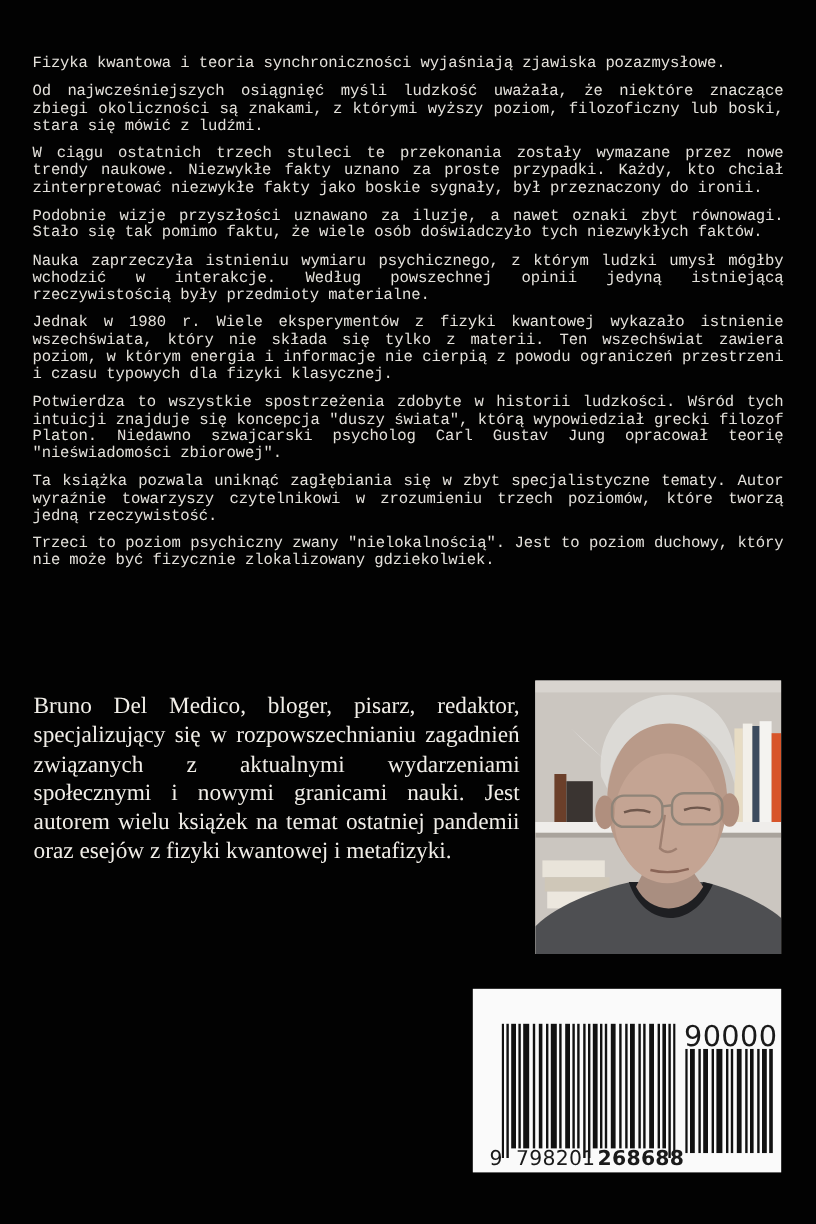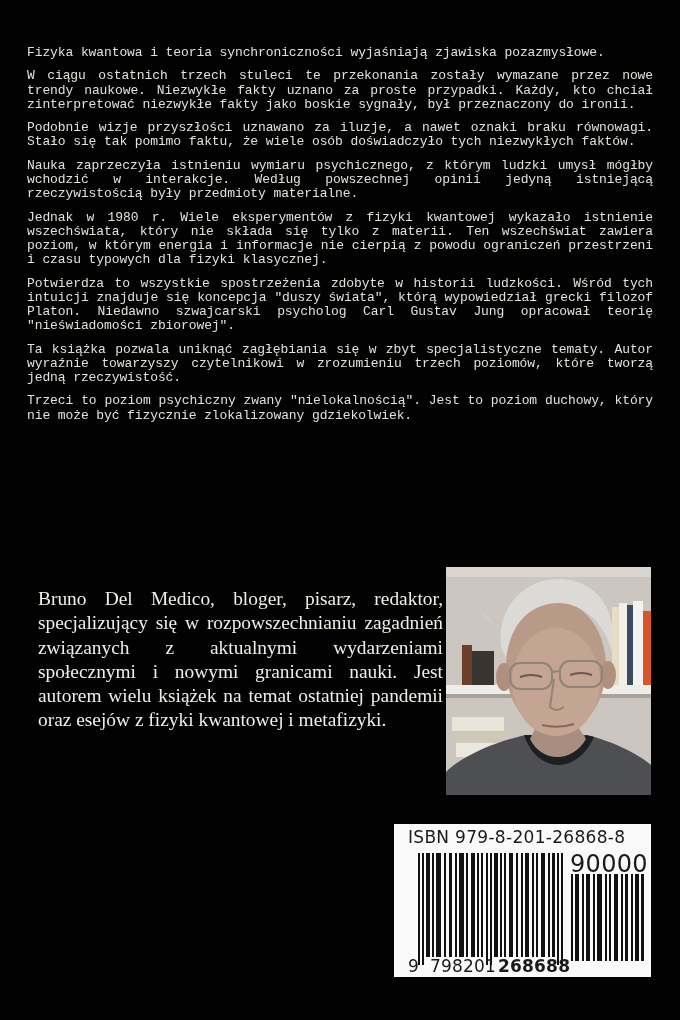--- a/index.html
+++ b/index.html
@@ -29,21 +29,21 @@
     .bio {
       position: absolute;
       left: 28px; top: 577px;
       width: 405px;
       font-family: "Liberation Serif", "DejaVu Serif", serif;
       font-size: 19.4px;
       line-height: 24.3px;
       color: #f1eee8;
       text-align: justify;
       text-align-last: left;
-      margin: 10px;
+      margin: 0;
     }
     .photo {
       position: absolute;
       left: 446px; top: 567px;
       width: 205px; height: 228px;
       overflow: hidden;
       background: linear-gradient(180deg, #d9d5d0 0%, #c9c4be 40%, #b9b3ac 100%);
     }
     .photo svg { display: block; }
 
@@ -103,22 +103,23 @@
       letter-spacing: 0.2px;
       color: #1a1a1a;
       font-weight: bold;
     }
   </style>
 </head>
 <body>
 
 <div class="blurb">
   <p>Fizyka kwantowa i teoria synchroniczności wyjaśniają zjawiska pozazmysłowe.</p>
+  <p>Od najwcześniejszych osiągnięć myśli ludzkość uważała, że niektóre znaczące zbiegi okoliczności są znakami, z którymi wyższy poziom, filozoficzny lub boski, stara się mówić z ludźmi.</p>
   <p>W ciągu ostatnich trzech stuleci te przekonania zostały wymazane przez nowe trendy naukowe. Niezwykłe fakty uznano za proste przypadki. Każdy, kto chciał zinterpretować niezwykłe fakty jako boskie sygnały, był przeznaczony do ironii.</p>
-  <p>Podobnie wizje przyszłości uznawano za iluzje, a nawet oznaki braku równowagi. Stało się tak pomimo faktu, że wiele osób doświadczyło tych niezwykłych faktów.</p>
+  <p>Podobnie wizje przyszłości uznawano za iluzje, a nawet oznaki zbyt równowagi. Stało się tak pomimo faktu, że wiele osób doświadczyło tych niezwykłych faktów.</p>
   <p>Nauka zaprzeczyła istnieniu wymiaru psychicznego, z którym ludzki umysł mógłby wchodzić w interakcje. Według powszechnej opinii jedyną istniejącą rzeczywistością były przedmioty materialne.</p>
   <p>Jednak w 1980 r. Wiele eksperymentów z fizyki kwantowej wykazało istnienie wszechświata, który nie składa się tylko z materii. Ten wszechświat zawiera poziom, w którym energia i informacje nie cierpią z powodu ograniczeń przestrzeni i czasu typowych dla fizyki klasycznej.</p>
   <p>Potwierdza to wszystkie spostrzeżenia zdobyte w historii ludzkości. Wśród tych intuicji znajduje się koncepcja "duszy świata", którą wypowiedział grecki filozof Platon. Niedawno szwajcarski psycholog Carl Gustav Jung opracował teorię "nieświadomości zbiorowej".</p>
   <p>Ta książka pozwala uniknąć zagłębiania się w zbyt specjalistyczne tematy. Autor wyraźnie towarzyszy czytelnikowi w zrozumieniu trzech poziomów, które tworzą jedną rzeczywistość.</p>
   <p>Trzeci to poziom psychiczny zwany "nielokalnością". Jest to poziom duchowy, który nie może być fizycznie zlokalizowany gdziekolwiek.</p>
 </div>
 
 <p class="bio">Bruno Del Medico, bloger, pisarz, redaktor, specjalizujący się w rozpowszechnianiu zagadnień związanych z aktualnymi wydarzeniami społecznymi i nowymi granicami nauki. Jest autorem wielu książek na temat ostatniej pandemii oraz esejów z fizyki kwantowej i metafizyki.</p>
 
 <div class="photo">
@@ -164,21 +165,20 @@
     <path d="M74,110 Q85,106 96,110" stroke="#6e574c" stroke-width="2" fill="none"></path>
     <path d="M124,108 Q135,104 146,108" stroke="#6e574c" stroke-width="2" fill="none"></path>
 
     <path d="M108,112 L104,140 Q110,146 118,140" stroke="#9e7f70" stroke-width="2" fill="none"></path>
 
     <path d="M96,158 Q112,162 128,157" stroke="#8a6557" stroke-width="2" fill="none"></path>
   </svg>
 </div>
 
 <div class="barcode">
-  <div class="isbn-label">ISBN 979-8-201-26868-8</div>
   <div class="addon-label">90000</div>
 
   <svg class="bars-main" viewBox="0 0 145 112" preserveAspectRatio="none">
     <g fill="#111">
 
       <rect x="0" y="0" width="2" height="112"></rect>
       <rect x="4" y="0" width="2" height="112"></rect>
 
       <rect x="8" y="0" width="4" height="104"></rect>
       <rect x="14" y="0" width="2" height="104"></rect>

